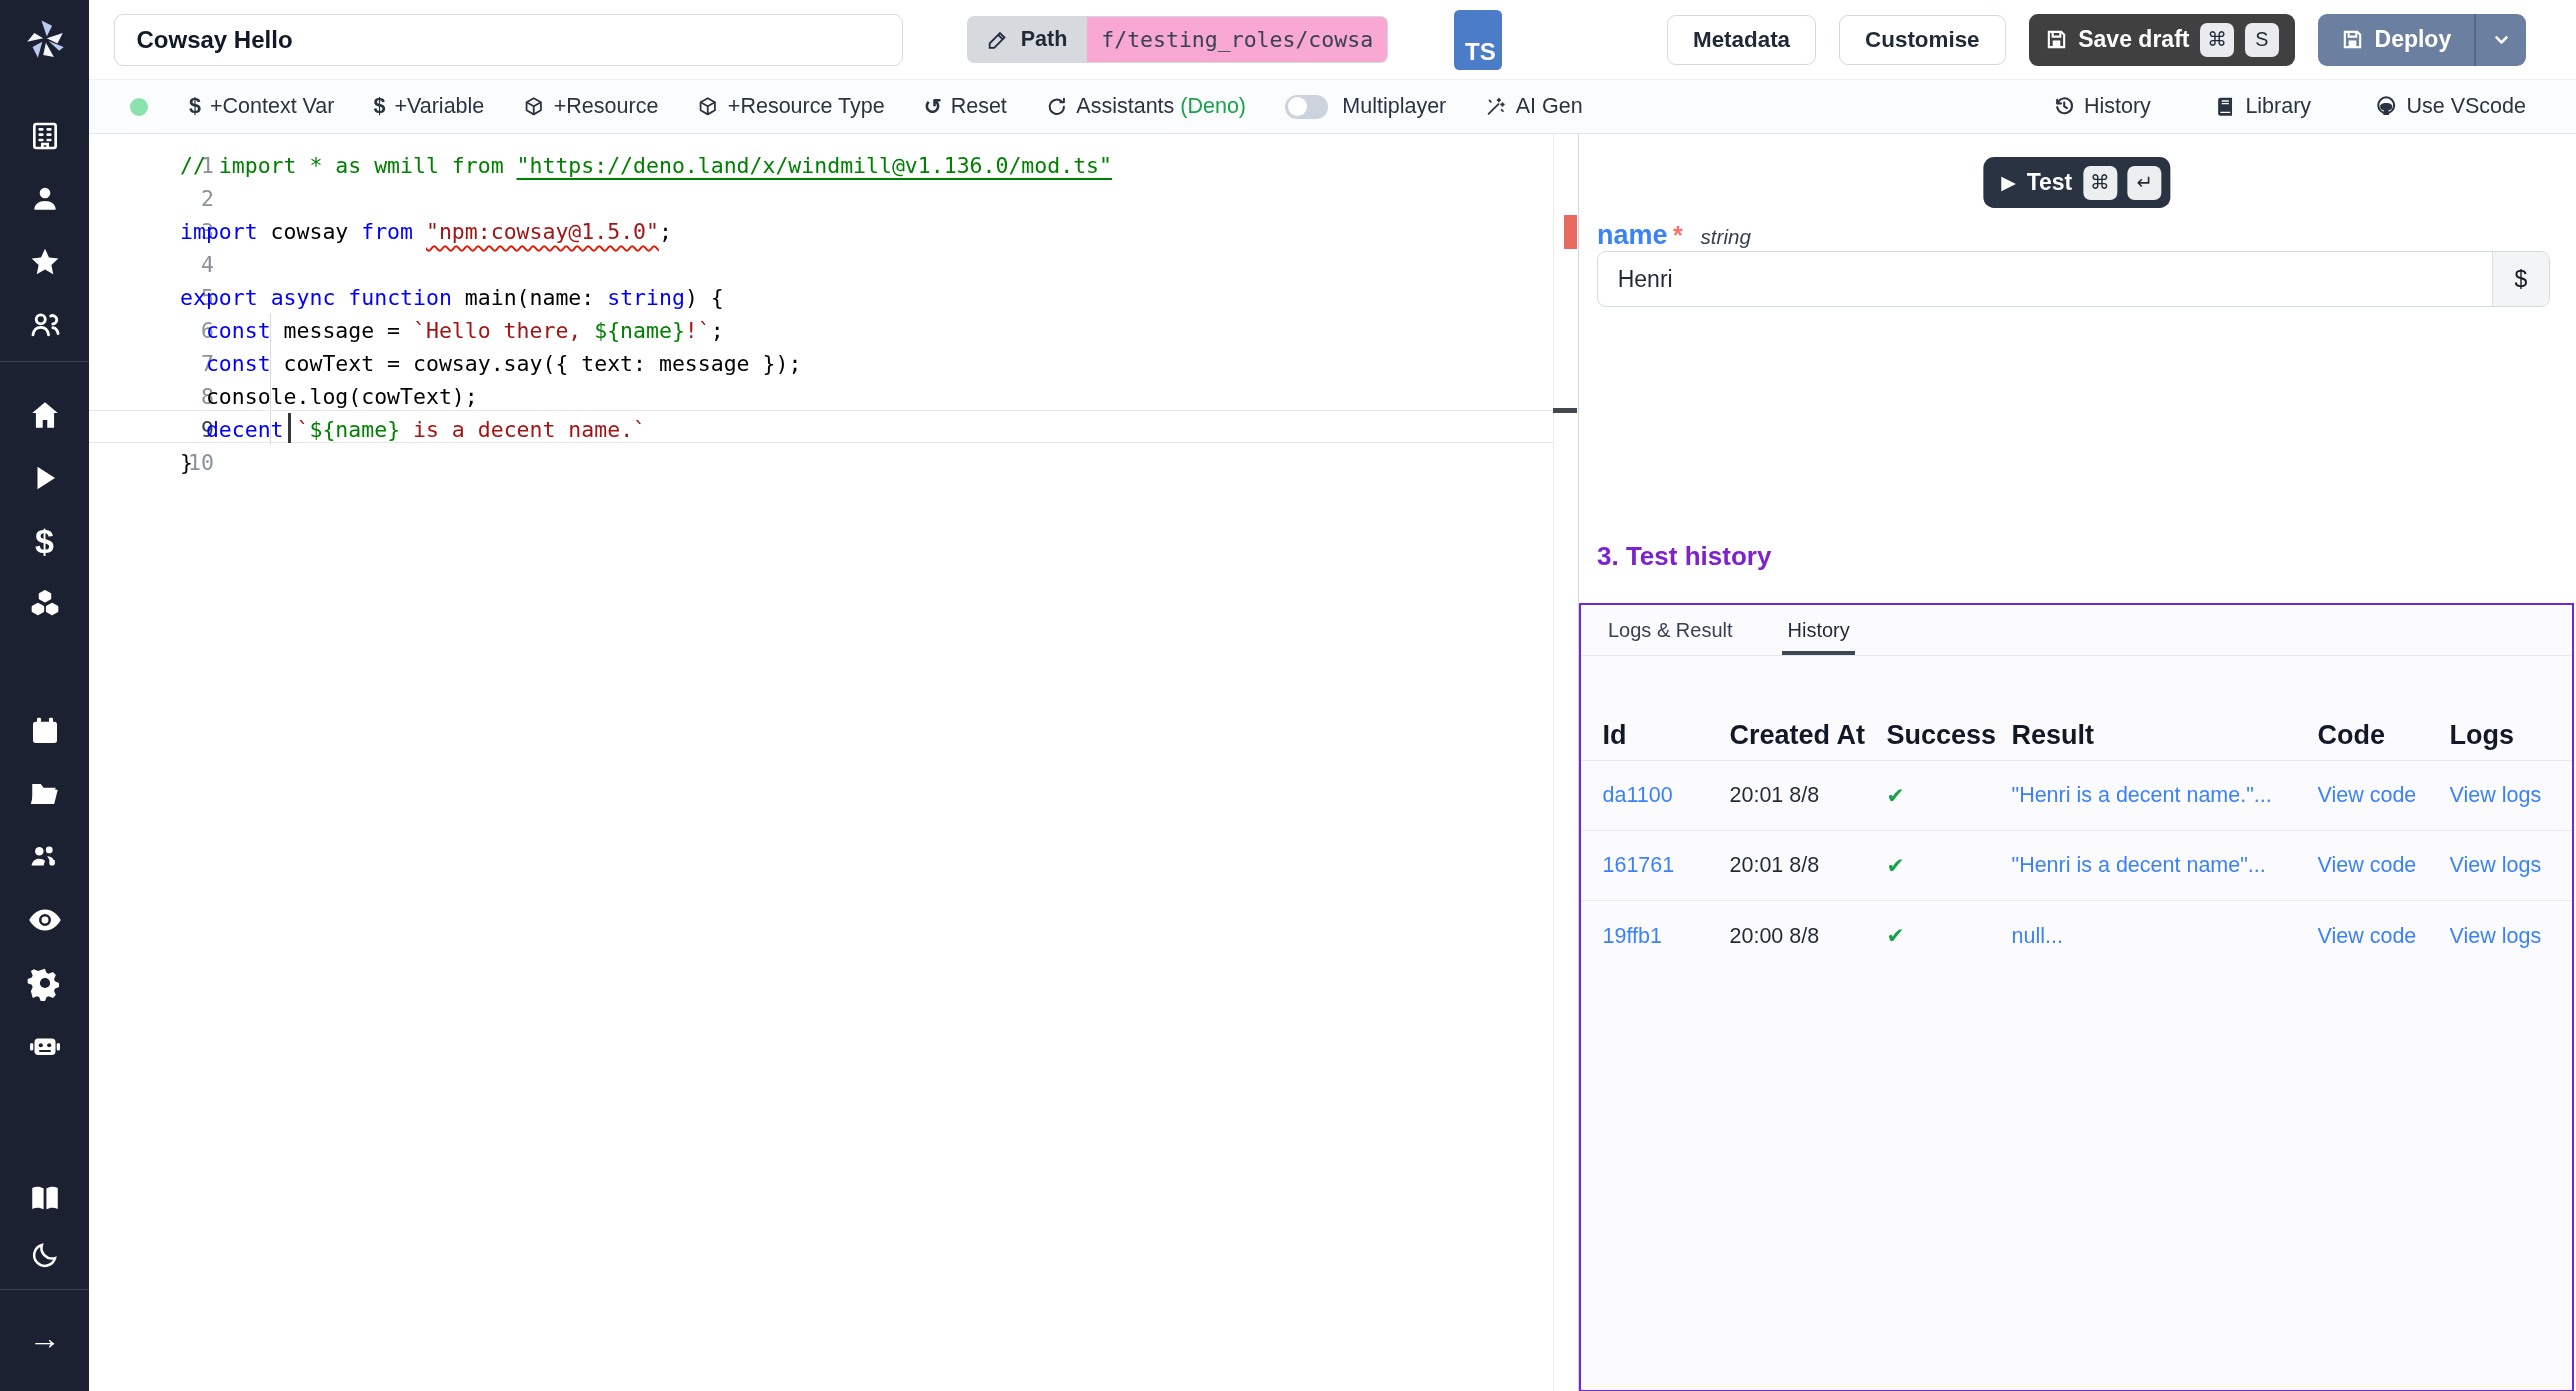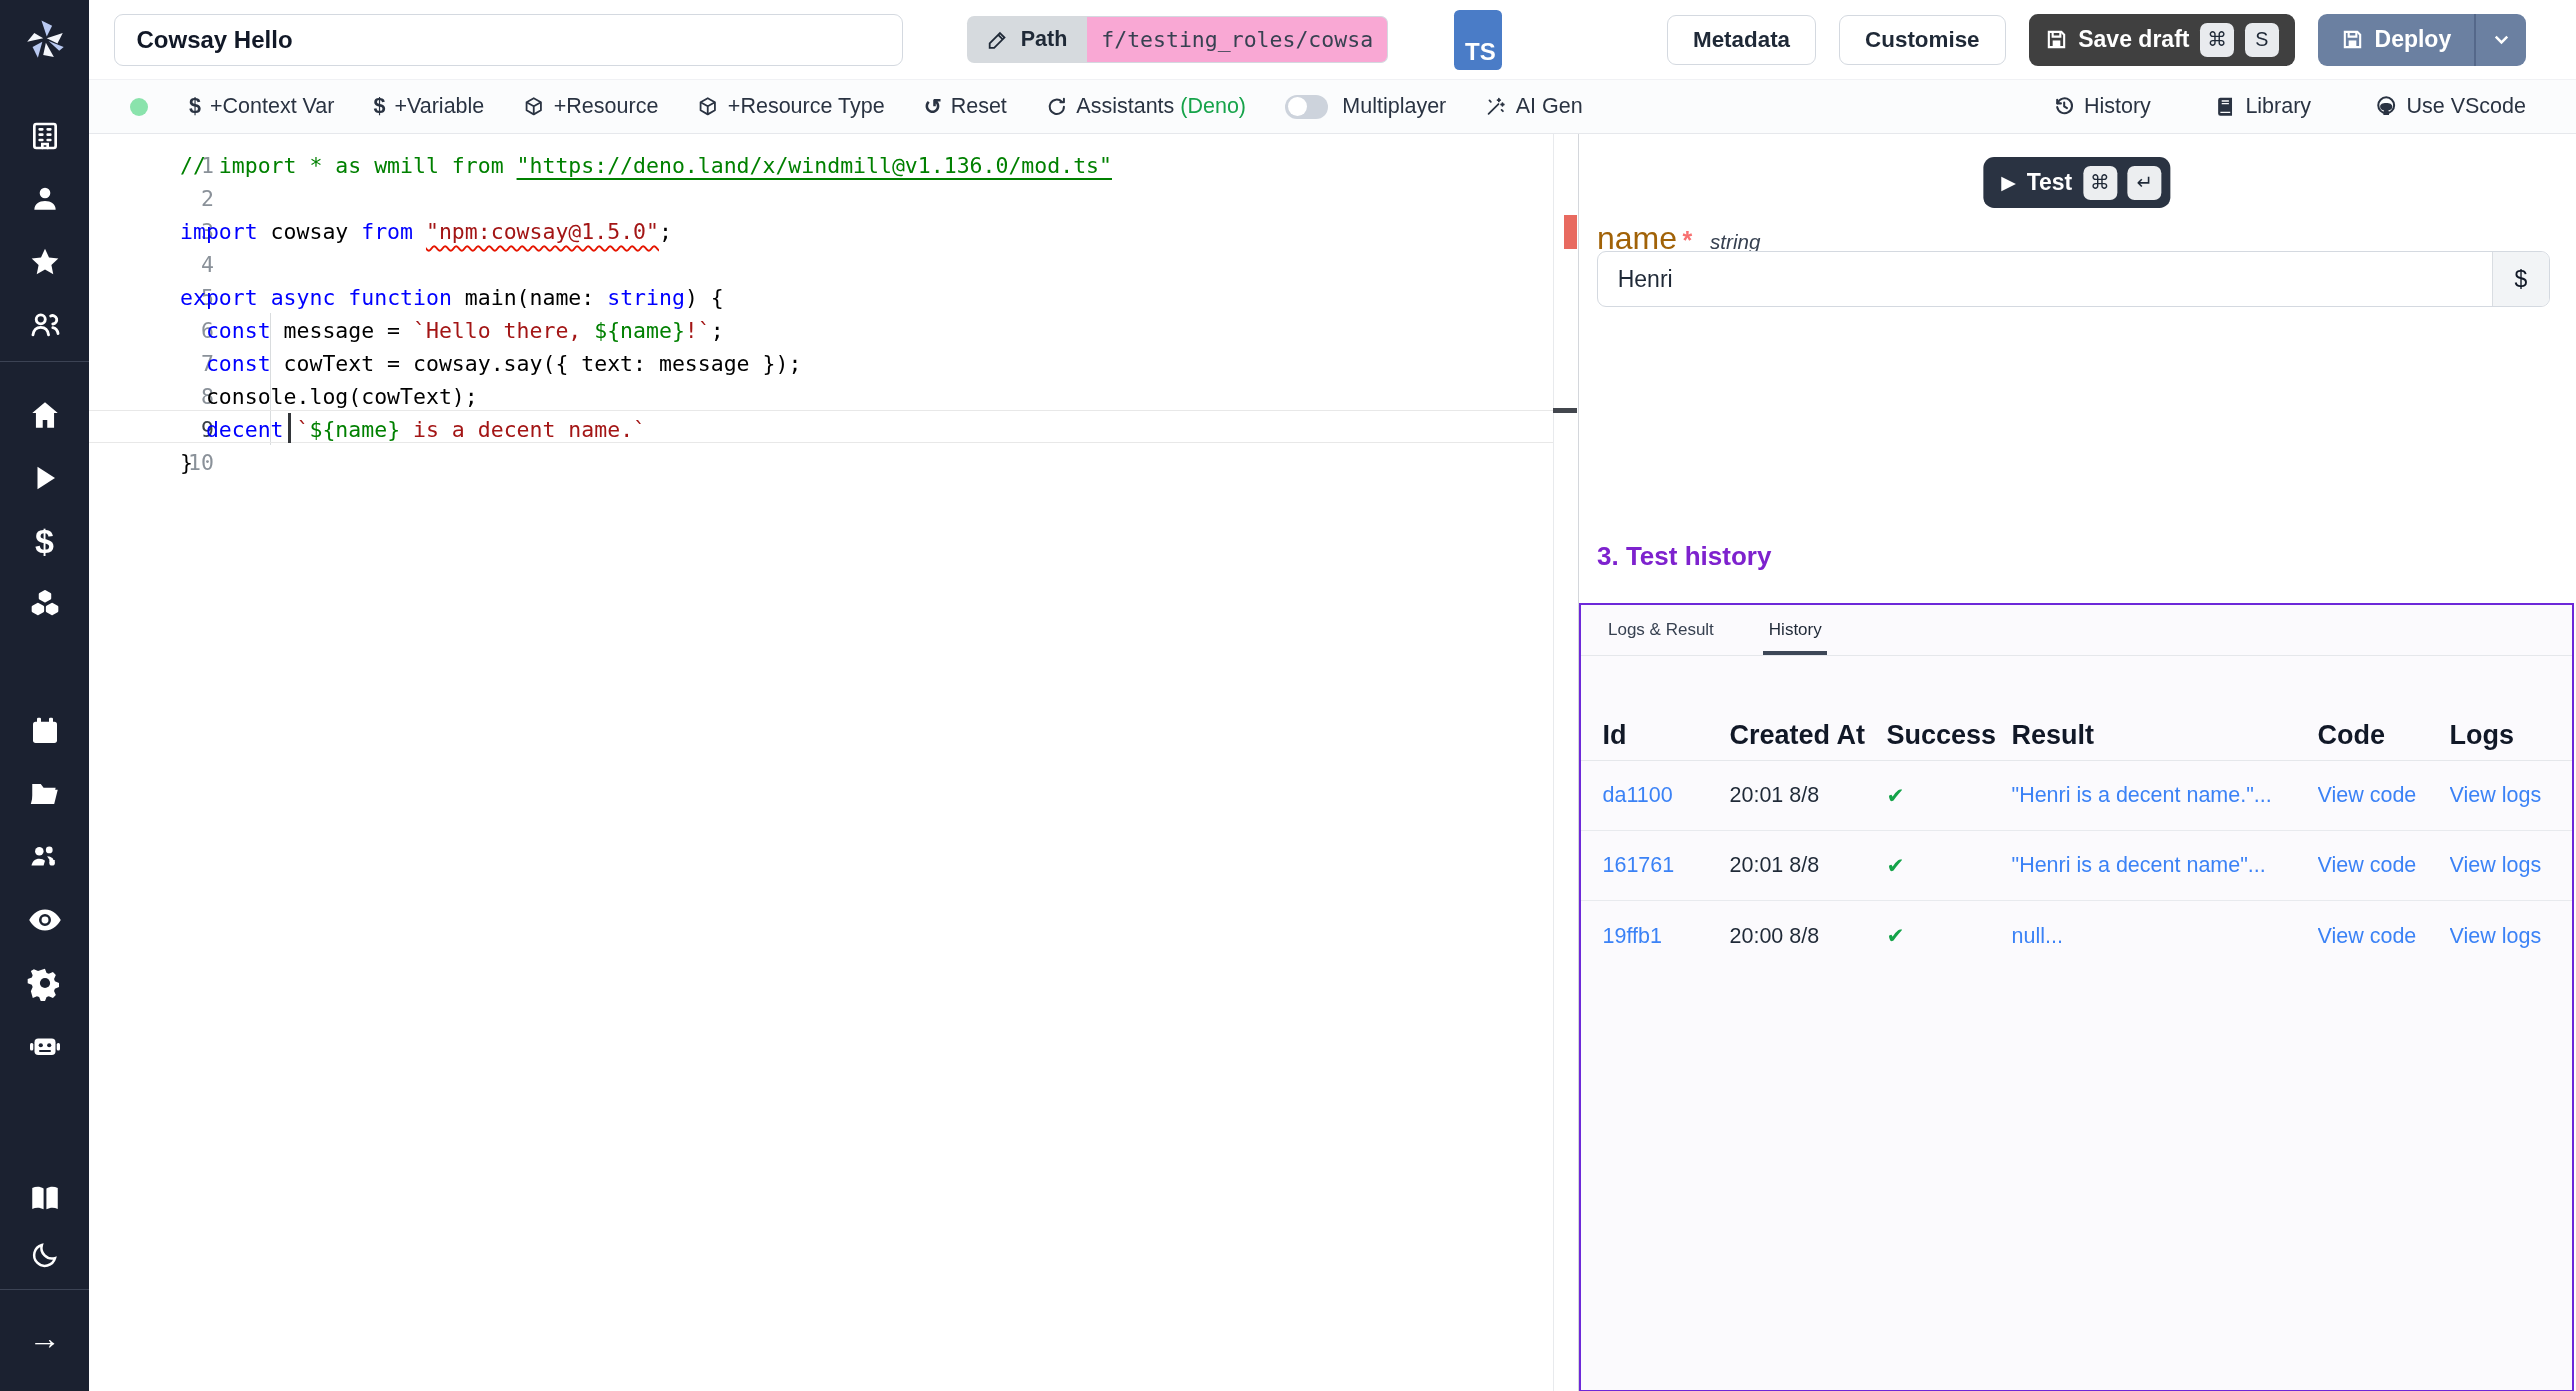--- a/index.html
+++ b/index.html
@@ -67,30 +67,30 @@
   .ruler-cursor { position:absolute; left:1464px; width:24px; height:5.4px; background:#43474e; }
   .pane-divider { position:absolute; left:1489px; top:0; bottom:0; width:1.8px; background:#d4d7dc; cursor:col-resize; }
 
   
   .rpanel { position:absolute; left:1490px; top:0; width:996px; height:1258px; background:#fff; }
   .test-btn { position:absolute; left:50%; transform:translateX(-50%); top:23px; height:51px; background:#2a3342; border-radius:10.7px; display:flex; align-items:center; gap:10.7px; padding:0 9px 0 18px; color:#fff; cursor:pointer; }
   .test-btn .play { font-size:19px; }
   .test-btn .lbl { font-size:23px; font-weight:bold; }
   .test-btn .keycap { background:#eceef0; }
   .arg-row { position:absolute; left:18px; top:86px; display:flex; align-items:baseline; gap:5.4px; }
-  .arg-name { font-size:32px; font-weight:normal; color:#a16207; }
+  .arg-name { font-size:27px; font-weight:bold; color:#3b82f6; }
   .arg-req { font-size:25px; font-weight:bold; color:#f87171; }
   .arg-type { font-size:20.6px; font-style:italic; color:#374151; margin-left:12.5px; }
   .arg-input { position:absolute; left:18px; top:117px; width:953px; height:56px; border:1.8px solid #d4d9e0; border-radius:9px; background:#fff; display:flex; align-items:stretch; overflow:hidden; }
   .arg-input .val { flex:1; display:flex; align-items:center; padding:0 19.7px; font-size:23px; color:#1f2937; }
   .dollar-btn { width:57px; background:#f2f4f6; border-left:1.8px solid #d9dde2; display:flex; align-items:center; justify-content:center; font-size:23px; color:#111827; cursor:pointer; border-radius:0 7.2px 7.2px 0; }
   .hist-heading { position:absolute; left:18px; top:407px; font-size:26px; font-weight:bold; color:#7e22ce; }
   .hist-box { position:absolute; left:0; top:469px; width:995px; height:789px; border:2.7px solid #6d28d9; background:#fbfafd; }
   .tabs { display:flex; align-items:stretch; height:51px; border-bottom:1.8px solid #e5e7eb; padding-left:27px; gap:55px; }
-  .tab { display:flex; align-items:center; font-size:17px; color:#374151; cursor:pointer; position:relative; }
+  .tab { display:flex; align-items:center; font-size:20px; color:#374151; cursor:pointer; position:relative; }
   .tab.active { font-weight:normal; color:#1f2937; }
   .tab.active::after { content:""; position:absolute; left:-5.4px; right:-5.4px; bottom:0; height:3.6px; background:#3d4757; }
   .htable { position:absolute; left:0; top:106px; right:0; }
   .hrow { display:grid; grid-template-columns:127px 157px 125px 306px 132px 1fr; padding-left:21.5px; align-items:center; }
   .hrow.head { height:50px; font-weight:bold; font-size:27px; color:#111827; border-bottom:1.8px solid #e5e7eb; }
   .hrow.data { height:70px; font-size:21.5px; border-bottom:1.8px solid #e8eaee; }
   .hrow.data:last-child { border-bottom:none; }
   .cell-link { color:#3b82f6; cursor:pointer; white-space:nowrap; overflow:hidden; text-overflow:ellipsis; padding-right:12.5px; }
   .cell-time { color:#1f2937; }
   .cell-ok { color:#15a34a; font-size:21.5px; }

